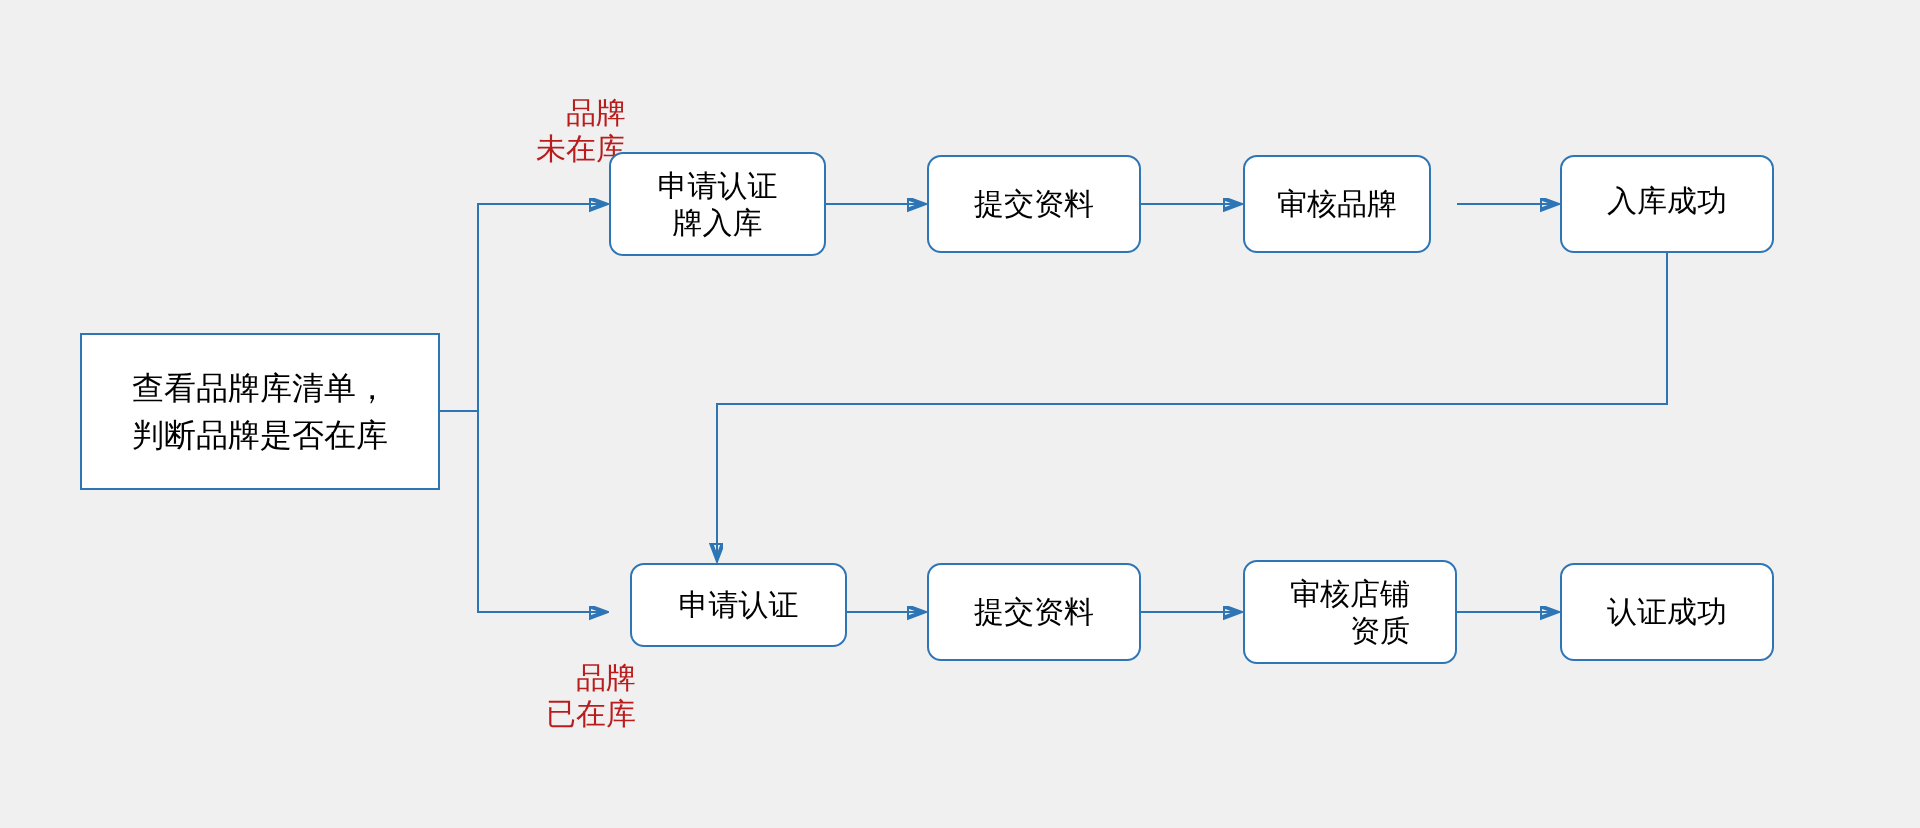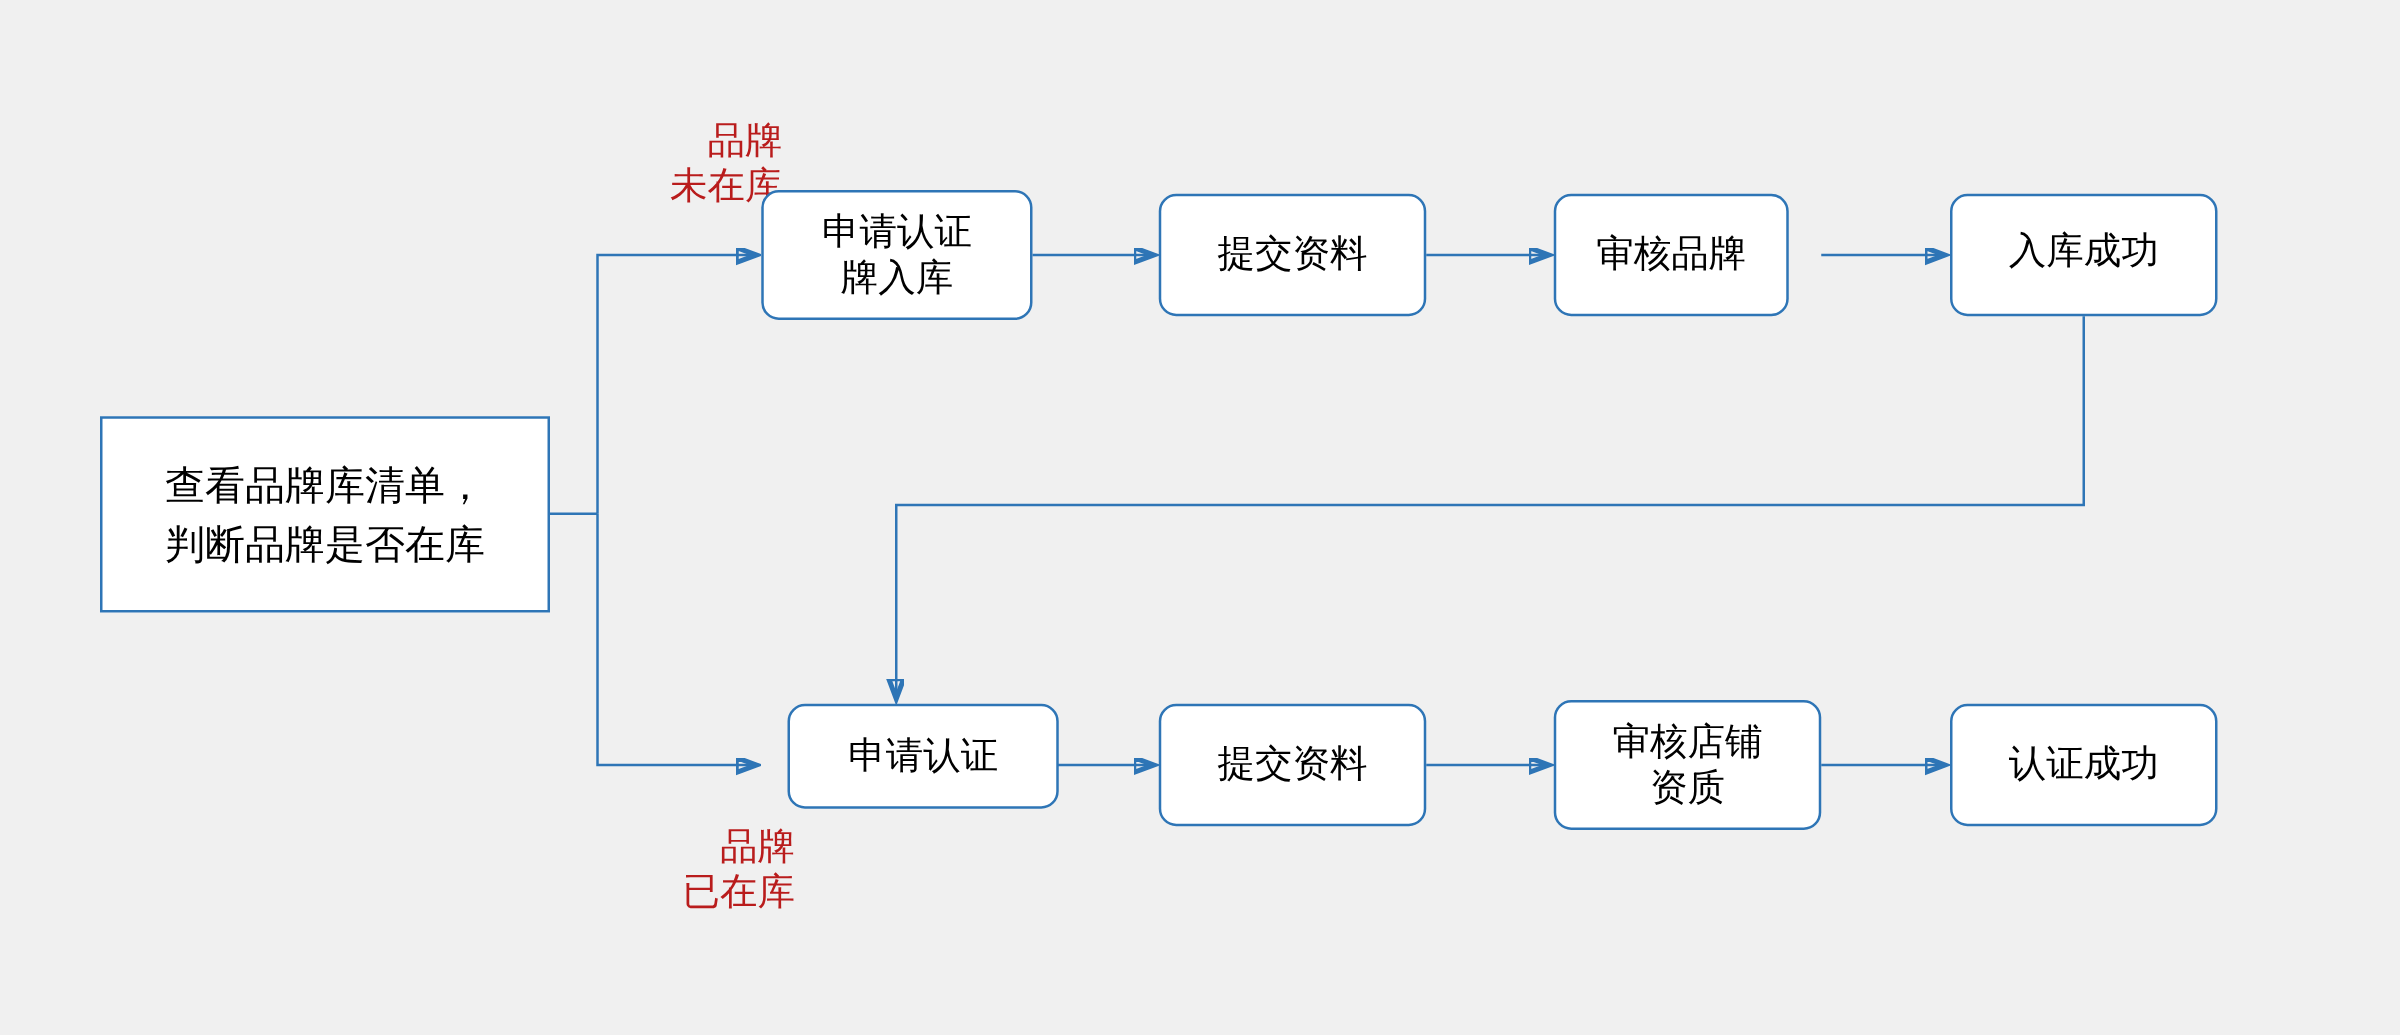--- a/index.html
+++ b/index.html
@@ -42,21 +42,21 @@
   .start {
     left: 80px; top: 333px; width: 360px; height: 157px;
     font-size: 32px; line-height: 1.45; font-family: Liberation Serif, serif;
   }
   .t1 { left: 609px;  top: 152px; width: 217px; height: 104px; }
   .t2 { left: 927px;  top: 155px; width: 214px; height: 98px; }
   .t3 { left: 1243px; top: 155px; width: 188px; height: 98px; }
   .t4 { left: 1560px; top: 155px; width: 214px; height: 98px; font-family: Liberation Mono, monospace; }
   .b1 { left: 609px;  top: 563px; width: 217px; height: 84px; margin-left: 21px; }
   .b2 { left: 927px;  top: 563px; width: 214px; height: 98px; }
-  .b3 { left: 1243px; top: 560px; width: 214px; height: 104px; }
+  .b3 { left: 1243px; top: 560px; width: 214px; height: 104px; text-align: right; }
   .b4 { left: 1560px; top: 563px; width: 214px; height: 98px; }
   .branch-label {
     position: absolute;
     text-align: right;
     font-size: 30px;
     line-height: 1.2;
     white-space: pre-line;
     color: #b91c1c;
   }
   .label-top    { left: 476px; top: 95px;  width: 150px; }

